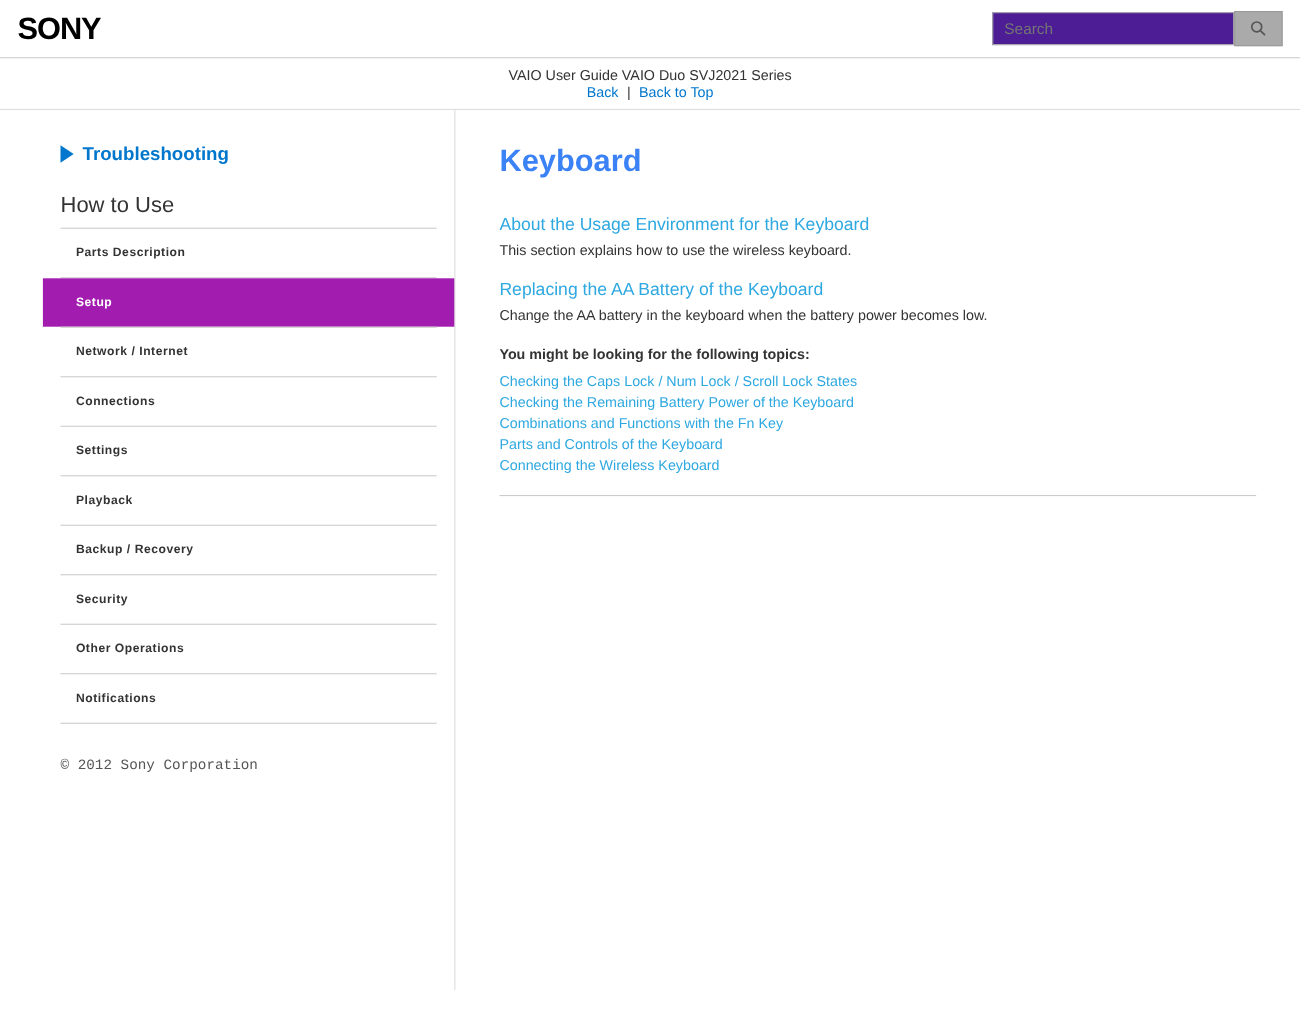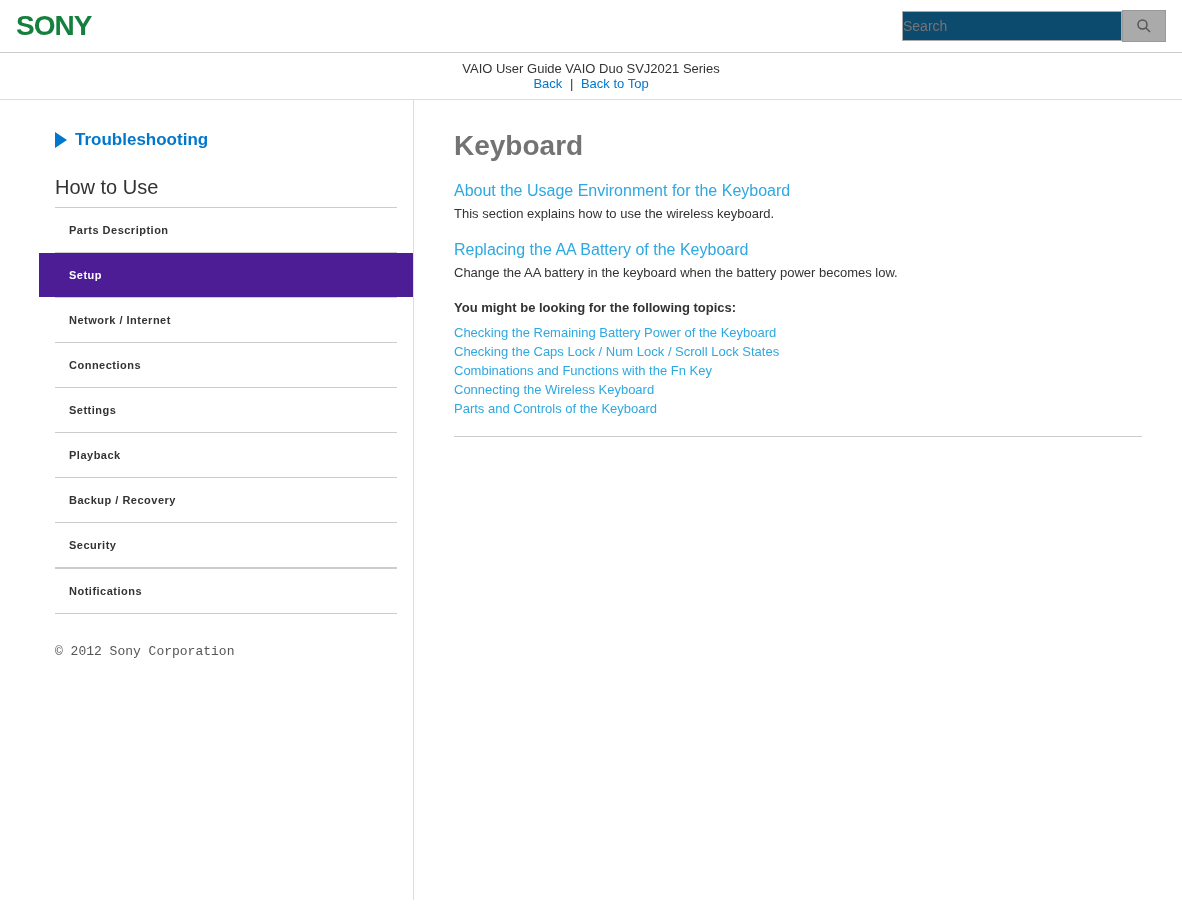--- a/index.html
+++ b/index.html
@@ -11,34 +11,34 @@
       align-items: center;
       justify-content: space-between;
       padding: 10px 16px;
       border-bottom: 1px solid #ccc;
       background: #fff;
     }
     #logo-text {
       font-size: 28px;
       font-weight: 900;
       letter-spacing: -1px;
-      color: #15803d;
+      color: #000000;
     }
     #search-area {
       display: flex;
       align-items: center;
     }
     #search-input {
       width: 220px;
-      padding: 6px 0;
+      padding: 6px 10px;
       border: 1px solid #aaa;
       font-size: 14px;
       outline: none;
       color: #999;
-      background: #0c4a6e;
+      background: #4c1d95;
     }
     #search-button {
       width: 44px;
       height: 32px;
       background: #aaa;
       border: 1px solid #999;
       cursor: pointer;
       display: flex;
       align-items: center;
       justify-content: center;
@@ -107,40 +107,40 @@
       display: block;
       padding: 16px 16px 16px 30px;
       font-size: 11px;
       font-weight: bold;
       letter-spacing: 0.5px;
       color: #333;
       cursor: pointer;
       text-decoration: none;
     }
     .sidebar-item.active {
-      background: #4c1d95;
+      background: #a21caf;
       color: #fff;
     }
     #copyright {
       padding: 30px 16px 16px 16px;
       font-size: 13px;
       color: #555;
       font-family: Liberation Mono, monospace;
     }
 
     
     #content {
       flex: 1;
       padding: 30px 40px 40px 40px;
     }
     #page-heading {
       font-size: 28px;
       font-weight: bold;
-      color: #737373;
-      margin-bottom: 20px;
+      color: #3b82f6;
+      margin-bottom: 34px;
     }
     .section-title {
       color: #2ea8e0;
       font-size: 16px;
       text-decoration: none;
       display: block;
       margin-bottom: 6px;
     }
     .section-desc {
       font-size: 13px;
@@ -219,40 +219,41 @@
 
     <a class="sidebar-item" href="#">Playback</a>
     <hr class="sidebar-divider">
 
     <a class="sidebar-item" href="#">Backup / Recovery</a>
     <hr class="sidebar-divider">
 
     <a class="sidebar-item" href="#">Security</a>
     <hr class="sidebar-divider">
 
+    <a class="sidebar-item" href="#">Other Operations</a>
     <hr class="sidebar-divider">
 
     <a class="sidebar-item" href="#">Notifications</a>
     <hr class="sidebar-divider">
 
     <div id="copyright">© 2012 Sony Corporation</div>
   </div>
 
   <div id="content">
     <h1 id="page-heading">Keyboard</h1>
 
     <a class="section-title" href="#">About the Usage Environment for the Keyboard</a>
     <p class="section-desc">This section explains how to use the wireless keyboard.</p>
 
     <a class="section-title" href="#">Replacing the AA Battery of the Keyboard</a>
     <p class="section-desc">Change the AA battery in the keyboard when the battery power becomes low.</p>
 
     <p class="topics-heading">You might be looking for the following topics:</p>
+    <a class="topic-link" href="#">Checking the Caps Lock / Num Lock / Scroll Lock States</a>
     <a class="topic-link" href="#">Checking the Remaining Battery Power of the Keyboard</a>
-    <a class="topic-link" href="#">Checking the Caps Lock / Num Lock / Scroll Lock States</a>
     <a class="topic-link" href="#">Combinations and Functions with the Fn Key</a>
+    <a class="topic-link" href="#">Parts and Controls of the Keyboard</a>
     <a class="topic-link" href="#">Connecting the Wireless Keyboard</a>
-    <a class="topic-link" href="#">Parts and Controls of the Keyboard</a>
 
     <hr class="content-divider">
   </div>
 
 </div>
 
 </body></html>

